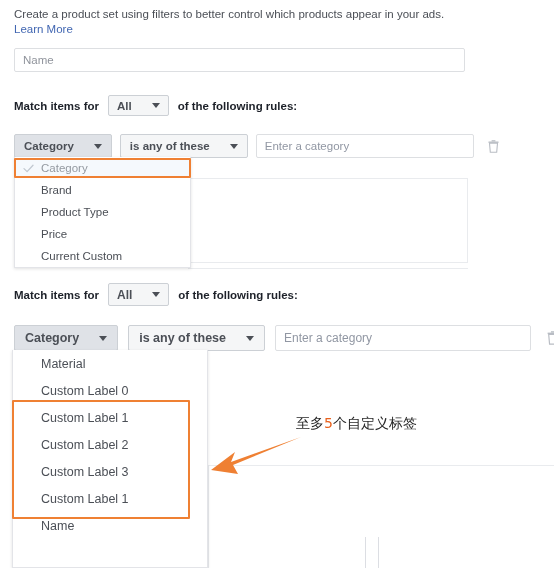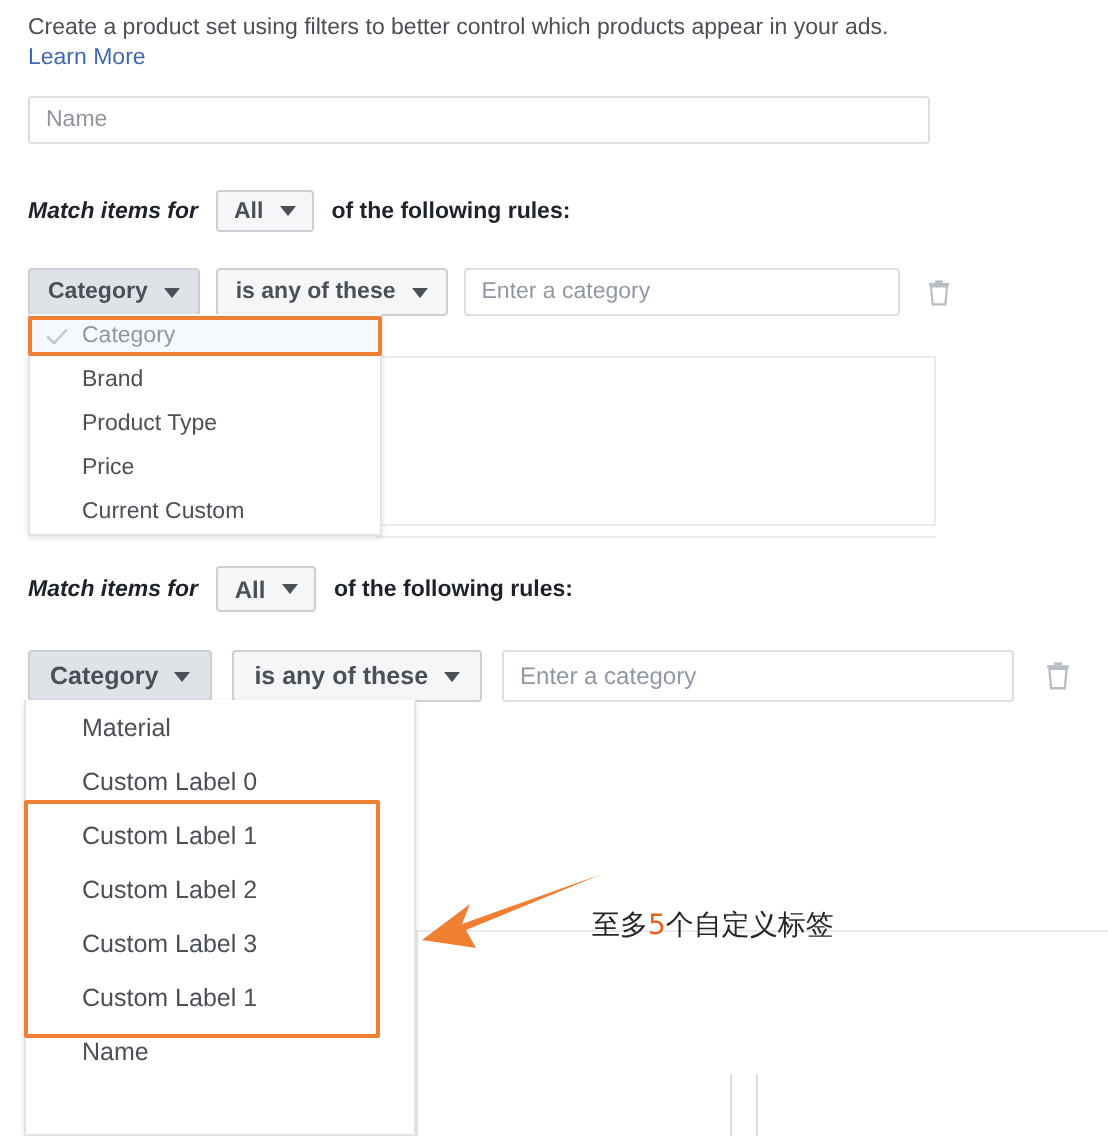--- a/index.html
+++ b/index.html
@@ -69,28 +69,28 @@
     display: flex;
     align-items: center;
     font-size: 11.5px;
     font-weight: bold;
     color: #1d2129;
     white-space: nowrap;
   }
   .match-row.one { left: 14px; top: 95px; }
   .match-row.two { left: 14px; top: 283px; }
 
-  .match-label { margin-right: 9px; font-style: italic; }
+  .match-label { margin-right: 9px; }
   .match-trail { margin-left: 9px; }
 
   .btn {
     display: inline-flex;
     align-items: center;
     justify-content: center;
-    gap: 8px;
+    gap: 20px;
     background: #f5f6f7;
     border: 1px solid #ccd0d5;
     border-radius: 2px;
     color: #4b4f56;
     font-size: 11.5px;
     font-weight: bold;
     font-family: inherit;
     cursor: pointer;
     box-sizing: border-box;
     white-space: nowrap;
@@ -222,21 +222,21 @@
 
   .p2-top    { left: 208px; top: 465px; width: 346px; height: 1px; }
   .p2-left   { left: 208px; top: 465px; width: 1px;   height: 103px; }
   .p2-vsmall-a { left: 365px; top: 537px; width: 1px; height: 31px; background:#dcdee3; }
   .p2-vsmall-b { left: 378px; top: 537px; width: 1px; height: 31px; background:#dcdee3; }
 
   
   .annot-text {
     position: absolute;
     left: 296px;
-    top: 454px;
+    top: 414px;
     font-size: 14px;
     line-height: 18px;
     color: #262626;
     font-family: "DejaVu Sans", "Liberation Sans", sans-serif;
     white-space: nowrap;
     z-index: 50;
   }
   .annot-text .num { color: #e8601c; }
 
   .annot-arrow {

